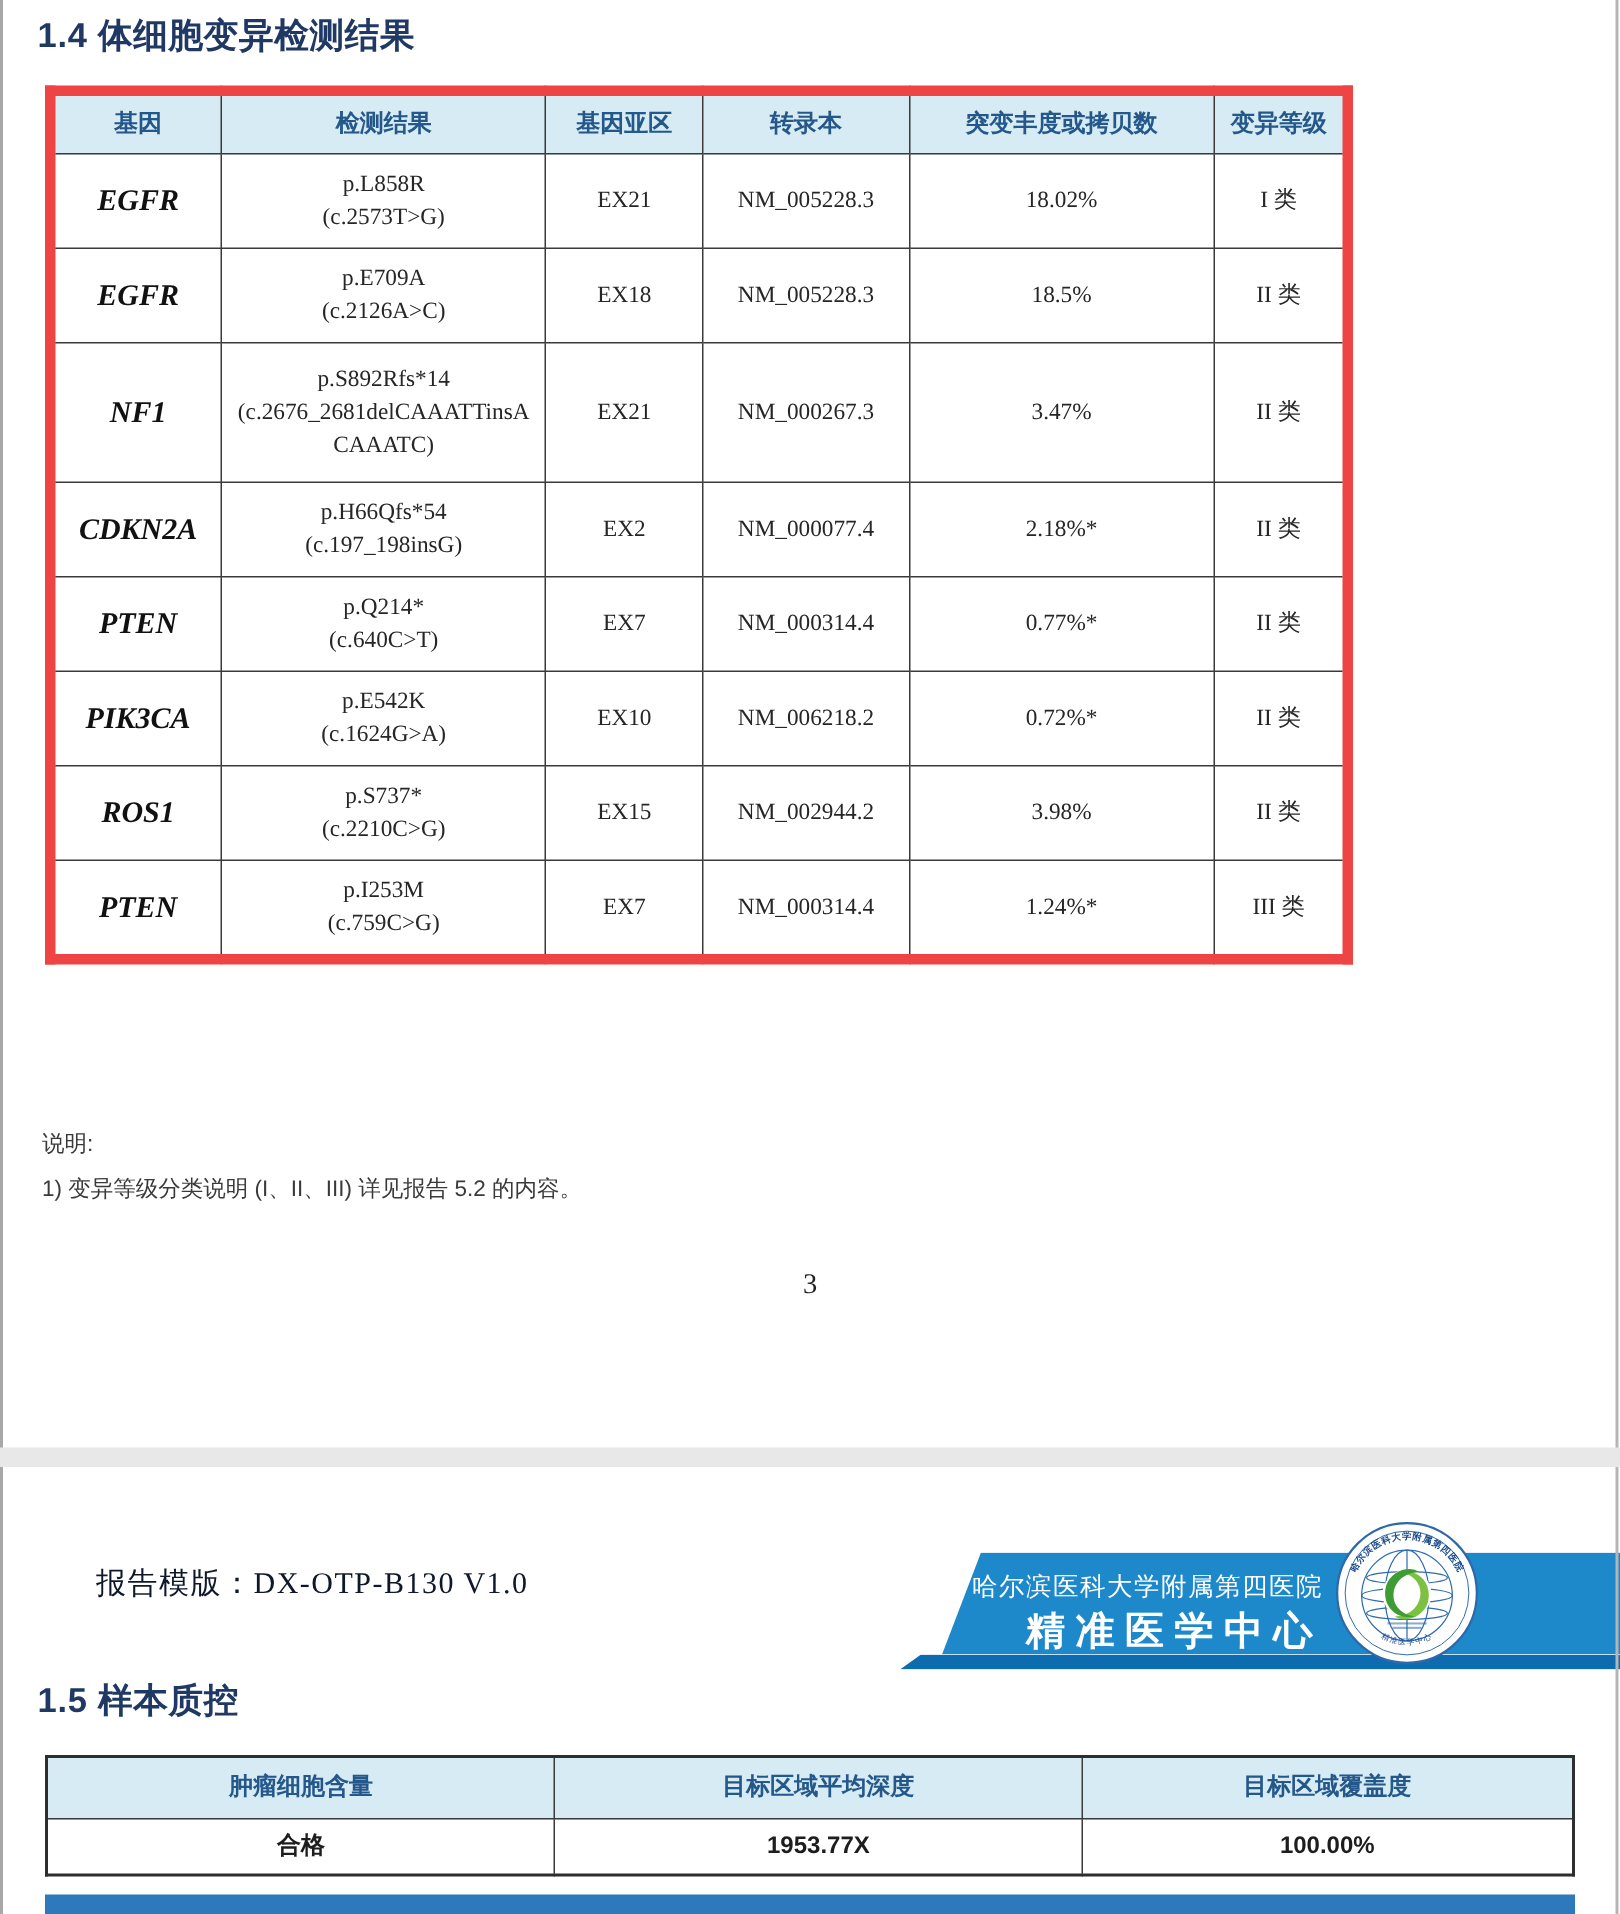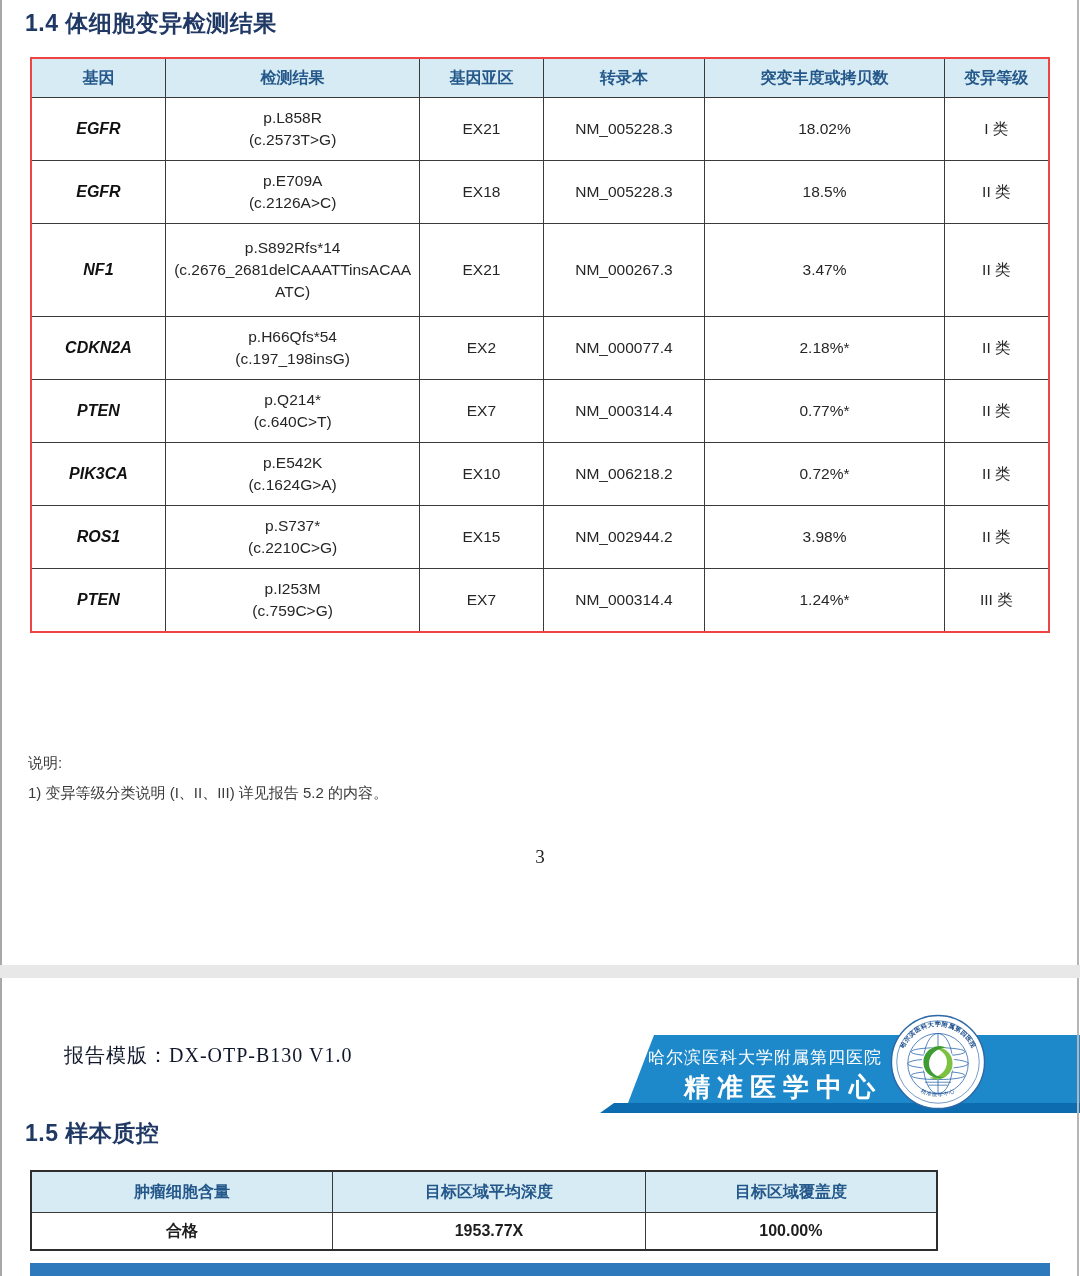--- a/index.html
+++ b/index.html
@@ -15,30 +15,30 @@
 
   .section-title{
     position:absolute;left:25px;font-size:23px;font-weight:bold;color:#1f3864;
     letter-spacing:0.5px;
     text-align:right;
   }
   #title-14{top:8px;}
   #title-15{top:1118px;}
 
   table{border-collapse:collapse;table-layout:fixed;}
-  .rpt-table{position:absolute;left:30px;top:57px;width:1020px;border:2px solid #ef4444;}
+  .rpt-table{position:absolute;left:30px;top:57px;width:872px;border:7px solid #ef4444;font-family:Liberation Serif, serif;}
   .rpt-table th{
     background:#d6ebf3;color:#24578a;font-size:16px;font-weight:bold;
     border:1px solid #3a3a3a;line-height:20px;padding:9px 4px;
   }
   .rpt-table td{
     border:1px solid #3a3a3a;text-align:center;font-size:15.5px;color:#262626;
     line-height:22px;padding:9px 6px;word-break:break-all;
   }
-  .rpt-table td.gene{font-weight:bold;font-style:italic;font-size:16px;color:#111;}
+  .rpt-table td.gene{font-weight:bold;font-style:italic;font-size:20px;color:#111;}
   .rpt-table tr.tall td{padding:13px 6px;}
 
   .notes{position:absolute;left:28px;top:748px;font-size:15px;color:#3a3a3a;line-height:30px;}
   .page-number{
     position:absolute;left:0;top:846px;width:1080px;text-align:center;
     font-family:"Liberation Serif","DejaVu Serif",serif;font-size:19px;color:#222;
   }
 
   .template-line{
     position:absolute;left:64px;top:1042px;
@@ -57,21 +57,21 @@
     clip-path:polygon(14px 0,100% 0,100% 100%,0 100%);
   }
   .banner-text{
     position:absolute;left:560px;top:1047px;width:322px;text-align:right;
     color:#ffffff;z-index:2;
   }
   .banner-text .hospital{font-size:17px;letter-spacing:1px;line-height:22px;}
   .banner-text .center{font-size:26px;font-weight:bold;letter-spacing:7px;line-height:32px;margin-top:2px;}
   .seal{position:absolute;left:889px;top:1013px;width:98px;height:98px;z-index:3;}
 
-  .qc-table{position:absolute;left:30px;top:1170px;width:908px;border:2px solid #2e2e2e;}
+  .qc-table{position:absolute;left:30px;top:1170px;width:1020px;border:2px solid #2e2e2e;}
   .qc-table th{
     background:#d6ebf3;color:#24578a;font-size:16px;font-weight:bold;
     border:1px solid #3a3a3a;line-height:20px;padding:10px 4px;
   }
   .qc-table td{
     border:1px solid #3a3a3a;text-align:center;font-size:16px;font-weight:bold;
     color:#1d1d1d;line-height:18px;padding:9px 4px;margin-top:48px;
   }
 
   .bottom-bar{

